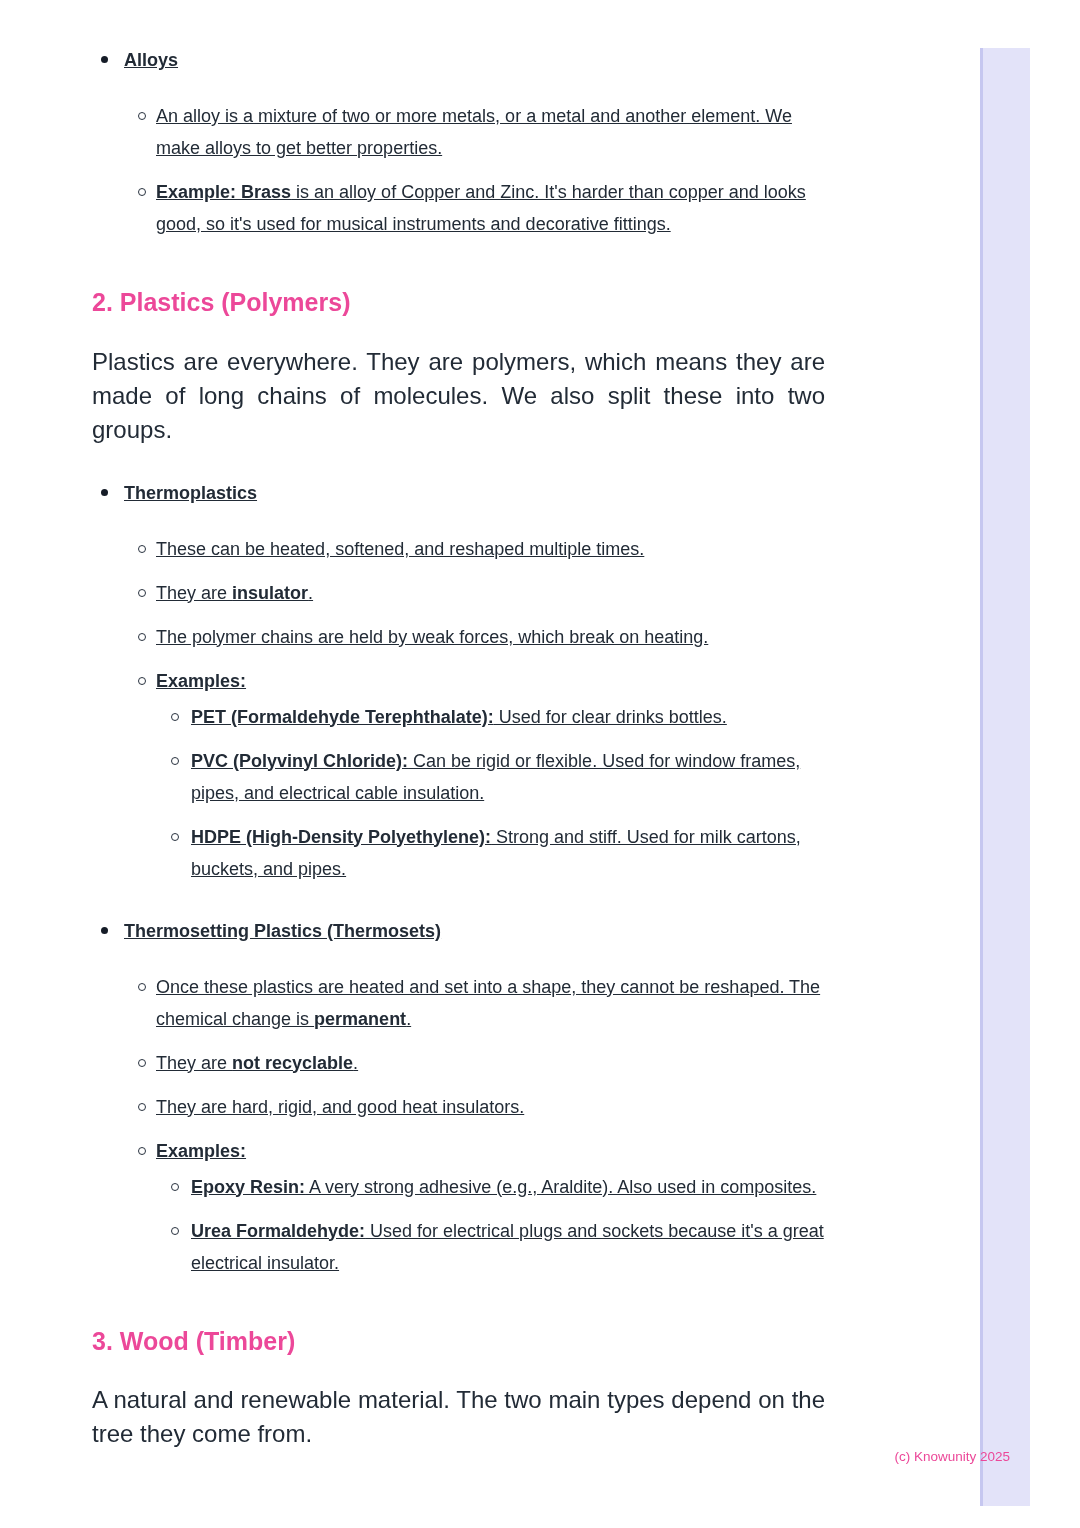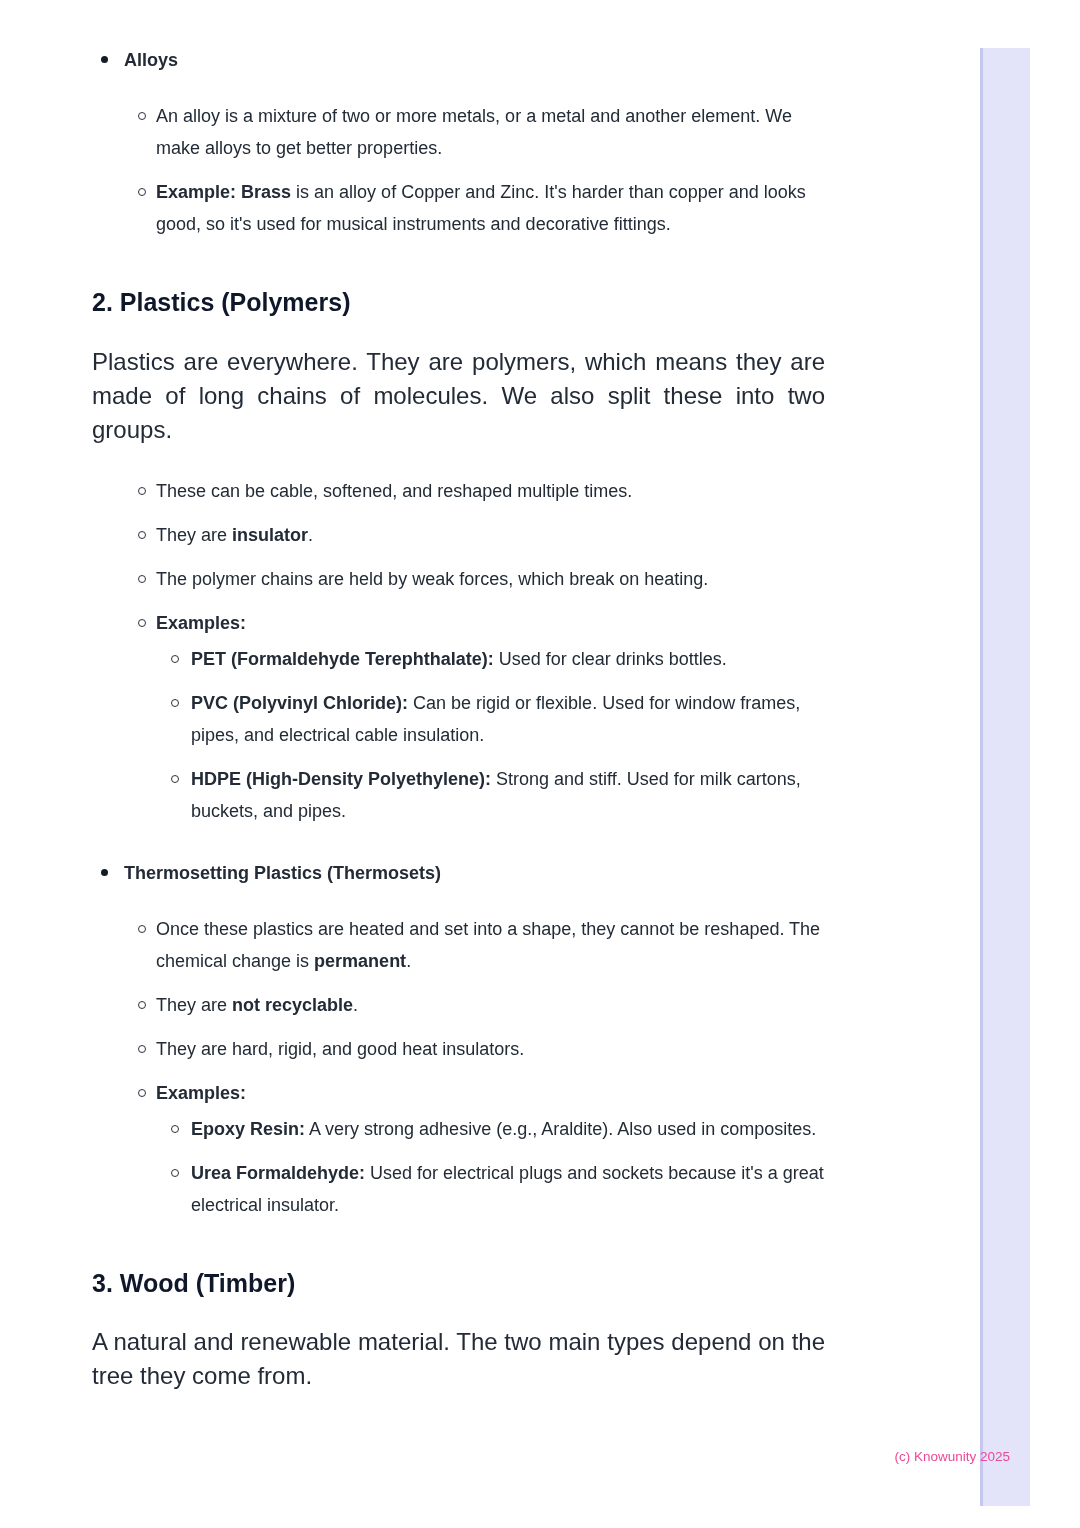--- a/index.html
+++ b/index.html
@@ -12,21 +12,21 @@
     color:#222b36;
     overflow:hidden;
   }
   .content {
     position:absolute;
     top:44px;
     left:92px;
     width:733px;
     z-index:2;
   }
-  .li { position:relative; font-size:18px; line-height:32px; margin:0 0 12px 0; }
+  .li { position:relative; font-size:18px; line-height:32px; margin:0 0 12px 0;text-decoration:underline; }
   .t { margin:0; }
   .marker {
     position:absolute;
     top:12px;
     width:7px; height:7px;
     border-radius:50%;
   }
   .disc { background:#151c27; }
   .circ { width:6px; height:6px; border:1.7px solid #2a3340; background:transparent; }
   .lvl1 { padding-left:32px; margin:30px 0 24px 0; font-weight:700; }
@@ -34,21 +34,21 @@
   .lvl1 .marker { left:9px; }
   .lvl2 { padding-left:64px; }
   .lvl2 .marker { left:46px; }
   .lvl3 { padding-left:99px; }
   .lvl3 .marker { left:79px; }
   .tight { margin-bottom:4px; }
   .b { font-weight:700; }
   .h2 {
     font-size:25px;
     font-weight:700;
-    color:#0f172a;
+    color:#ec4899;
     margin:46px 0 26px 0;
     line-height:1.3;
   }
   .para {
     font-size:24px;
     line-height:34px;
     margin:0 0 28px 0;
     text-align:justify;
   }
   .scrollbar-track {
@@ -90,24 +90,28 @@
 
     <div class="li lvl2">
       <span class="marker circ"></span>
       <p class="t"><span class="b">Example: Brass</span><span> is an alloy of Copper and Zinc. It's harder than copper and looks good, so it's used for musical instruments and decorative fittings.</span></p>
     </div>
 
     <h2 class="h2">2. Plastics (Polymers)</h2>
 
     <p class="para">Plastics are everywhere. They are polymers, which means they are made of long chains of molecules. We also split these into two groups.</p>
 
+    <div class="li lvl1">
+      <span class="marker disc"></span>
+      <p class="t"><span class="b">Thermoplastics</span></p>
+    </div>
 
     <div class="li lvl2">
       <span class="marker circ"></span>
-      <p class="t"><span>These can be cable, softened, and reshaped multiple times.</span></p>
+      <p class="t"><span>These can be heated, softened, and reshaped multiple times.</span></p>
     </div>
 
     <div class="li lvl2">
       <span class="marker circ"></span>
       <p class="t"><span>They are </span><span class="b">insulator</span><span>.</span></p>
     </div>
 
     <div class="li lvl2">
       <span class="marker circ"></span>
       <p class="t"><span>The polymer chains are held by weak forces, which break on heating.</span></p>

